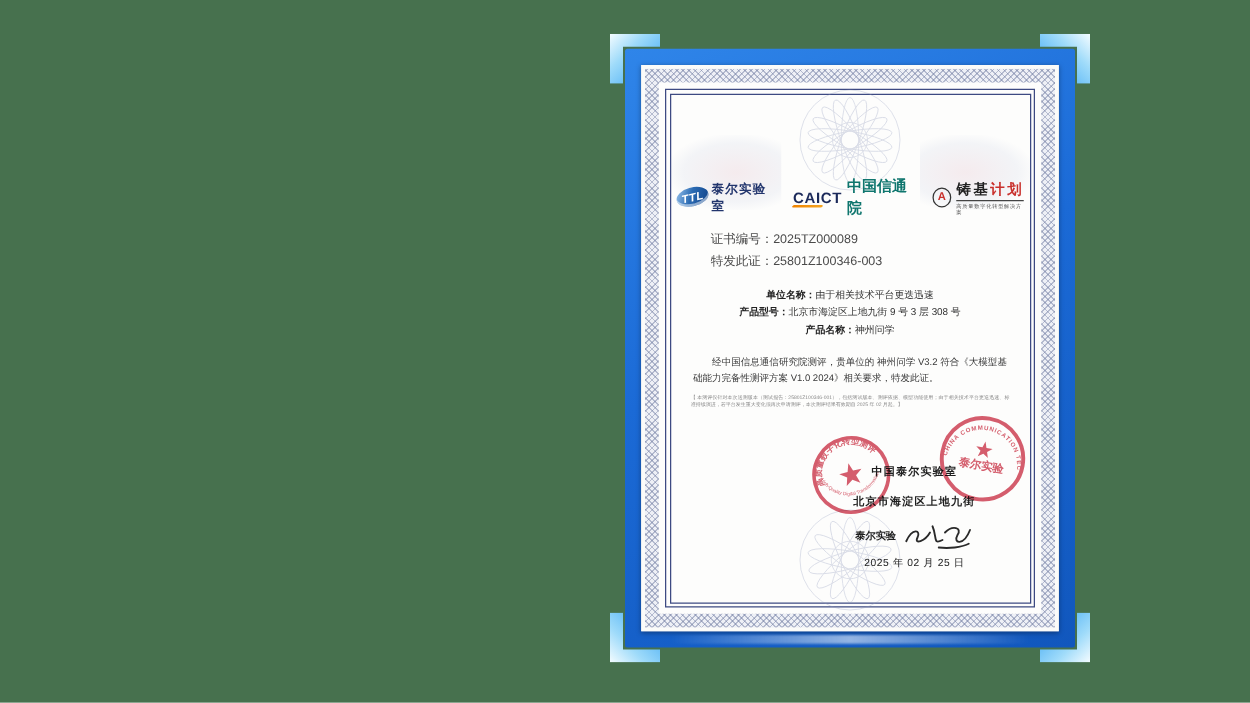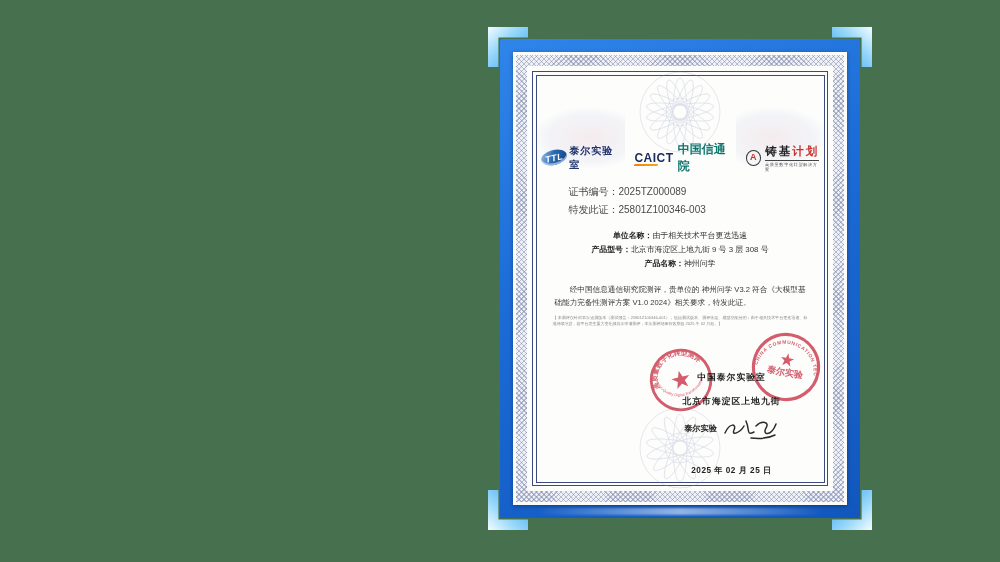--- a/index.html
+++ b/index.html
@@ -76,21 +76,21 @@
   .bodytxt .prod { text-underline-offset:1.5px; }
 
   .footnote { margin:6px 12px 0 12px; font-size:4px; line-height:1.55; color:#888; text-align:justify; }
 
   
   .sign-block { position:absolute; right:8px; top:292px; width:160px; text-align:center; color:#1f1f1f; }
   .sign-block .ln1 { font-weight:bold; font-size:8.8px; letter-spacing:1px; }
   .sign-block .ln2 { font-weight:bold; font-size:8.8px; letter-spacing:1px; margin-top:12px; }
   .sign-row { display:flex; align-items:center; justify-content:center; gap:4px; margin-top:9px; }
   .sign-row .lbl { font-weight:bold; font-size:8.2px; }
-  .date { margin-top:24px; font-size:8.2px; font-weight:700; letter-spacing:.5px; color:#222; }
+  .date { margin-top:4px; font-size:8.2px; font-weight:400; letter-spacing:.5px; color:#222; }
 
   .seal { position:absolute; mix-blend-mode:multiply; opacity:.85; }
   .seal-left { left:108px; top:268px; width:64px; height:64px; transform:rotate(-14deg); }
   .seal-right { left:210px; top:252px; width:70px; height:70px; transform:rotate(10deg); }
 </style>
 </head>
 <body>
 
 <div class="stage">
   <div class="frame">

